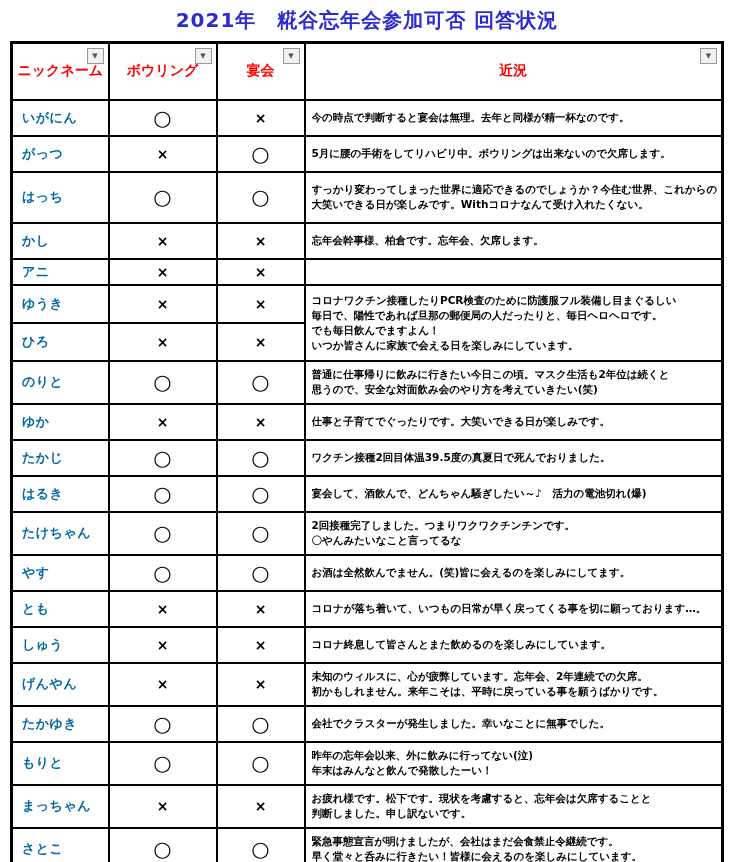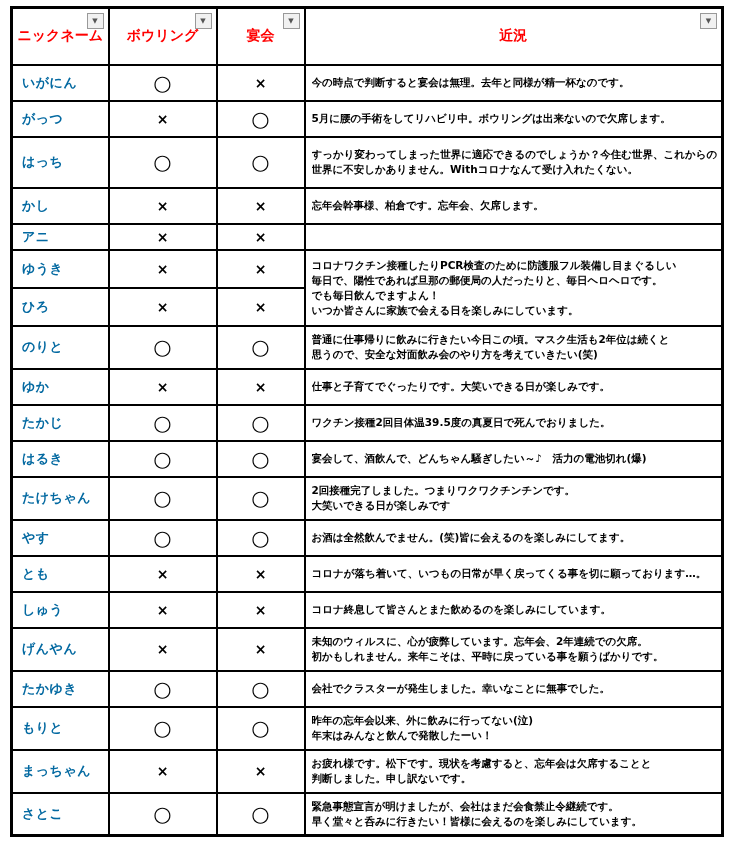--- a/index.html
+++ b/index.html
@@ -95,20 +95,21 @@
   .status-line {
     line-height: 15px;
     white-space: nowrap;
     overflow: hidden;
   }
 </style>
 </head>
 <body>
 
 <div class="page">
+  <h1 class="page-title">2021年　糀谷忘年会参加可否 回答状況</h1>
 
   <table class="survey">
     <colgroup>
       <col class="c-nickname">
       <col class="c-bowling">
       <col class="c-party">
       <col class="c-status">
     </colgroup>
     <thead>
       <tr>
@@ -146,21 +147,21 @@
           <td class="status">
             <div class="status-line">5月に腰の手術をしてリハビリ中。ボウリングは出来ないので欠席します。</div>
           </td>
         </tr>
         <tr style="height: 51px;">
           <td class="nickname">はっち</td>
           <td class="mark circle">○</td>
           <td class="mark circle">○</td>
           <td class="status">
             <div class="status-line">すっかり変わってしまった世界に適応できるのでしょうか？今住む世界、これからの</div>
-            <div class="status-line">世界に不安しかありません。Withコロナなんて受け入れたくない。</div>
+            <div class="status-line">大笑いできる日が楽しみです。Withコロナなんて受け入れたくない。</div>
           </td>
         </tr>
         <tr style="height: 36px;">
           <td class="nickname">かし</td>
           <td class="mark cross">×</td>
           <td class="mark cross">×</td>
           <td class="status">
             <div class="status-line">忘年会幹事様、柏倉です。忘年会、欠席します。</div>
           </td>
         </tr>
@@ -218,21 +219,21 @@
           <td class="status">
             <div class="status-line">宴会して、酒飲んで、どんちゃん騒ぎしたい～♪　活力の電池切れ(爆)</div>
           </td>
         </tr>
         <tr style="height: 43px;">
           <td class="nickname">たけちゃん</td>
           <td class="mark circle">○</td>
           <td class="mark circle">○</td>
           <td class="status">
             <div class="status-line">2回接種完了しました。つまりワクワクチンチンです。</div>
-            <div class="status-line">大笑いできる日が楽しみです</div>
+            <div class="status-line">〇やんみたいなこと言ってるな</div>
           </td>
         </tr>
         <tr style="height: 36px;">
           <td class="nickname">やす</td>
           <td class="mark circle">○</td>
           <td class="mark circle">○</td>
           <td class="status">
             <div class="status-line">お酒は全然飲んでません。(笑)皆に会えるのを楽しみにしてます。</div>
           </td>
         </tr>

